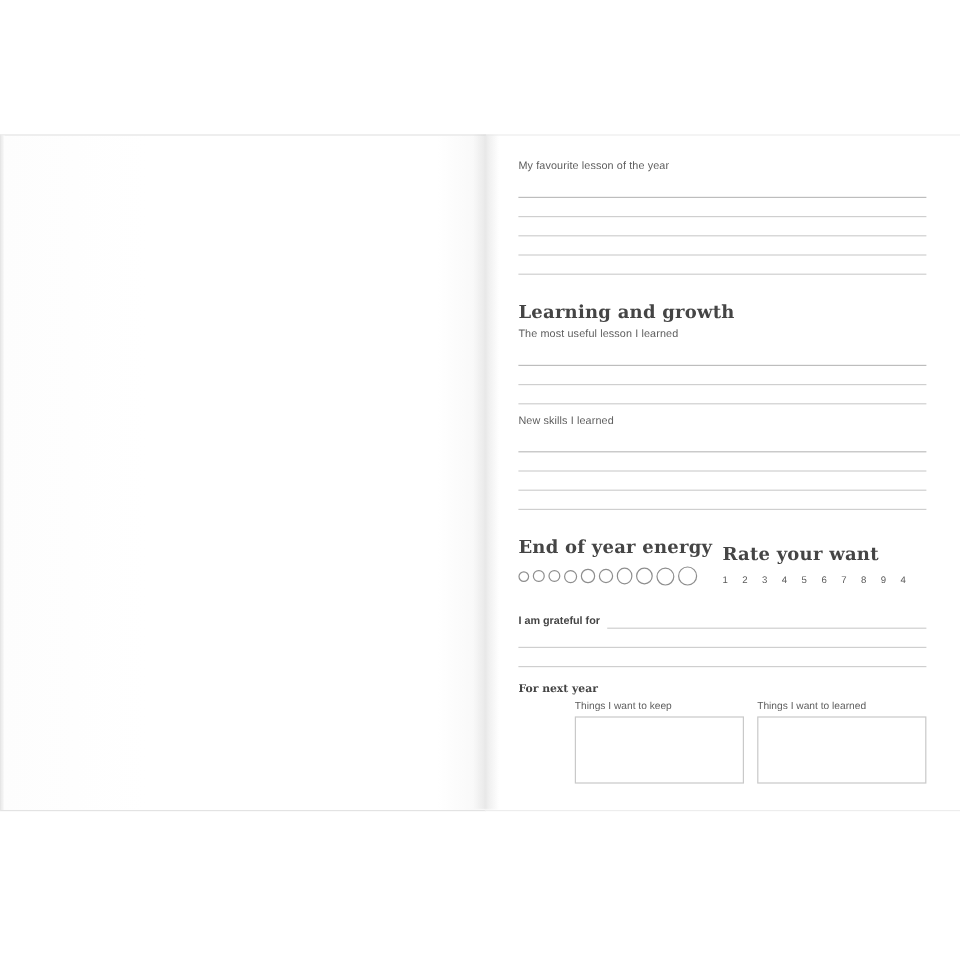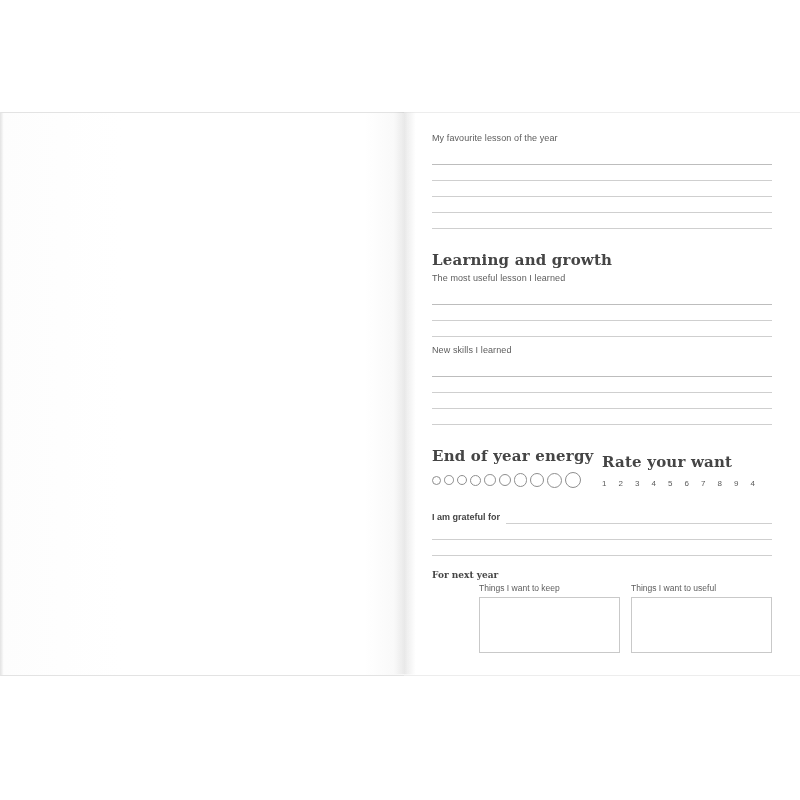--- a/index.html
+++ b/index.html
@@ -309,21 +309,21 @@
         <div class="gap-md"></div>
 
         <div class="block">
           <div class="subhead-serif">For next year</div>
           <div class="boxes">
             <div class="box-col">
               <div class="box-label">Things I want to keep</div>
               <div class="box"></div>
             </div>
             <div class="box-col">
-              <div class="box-label">Things I want to useful</div>
+              <div class="box-label">Things I want to learned</div>
               <div class="box"></div>
             </div>
           </div>
         </div>
 
       </div>
     </div>
 
     <div class="spine-shadow"></div>
 

